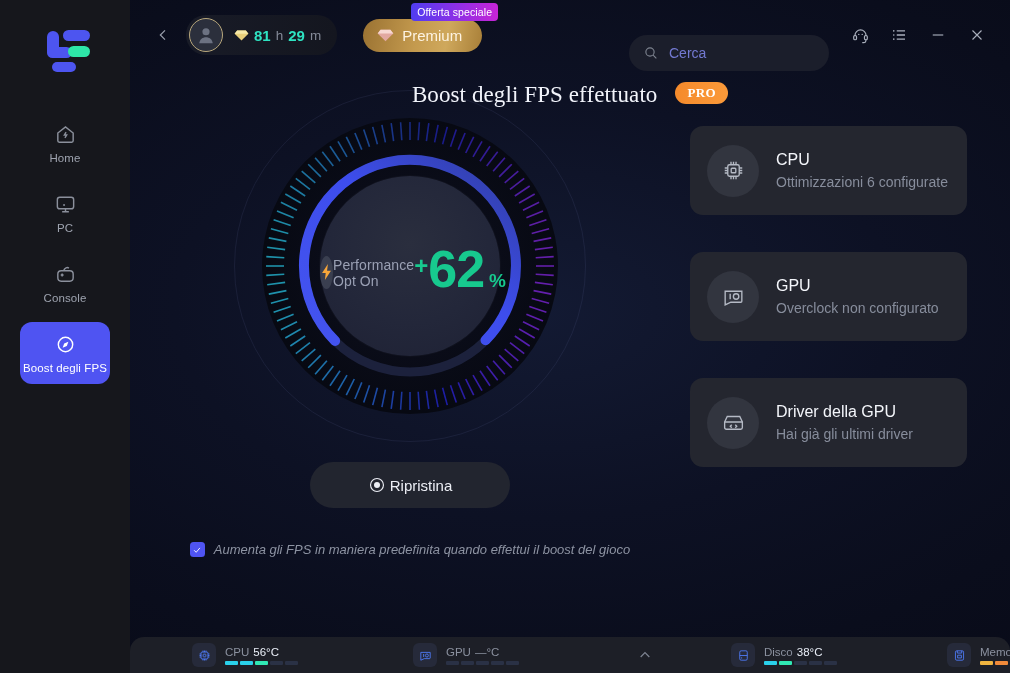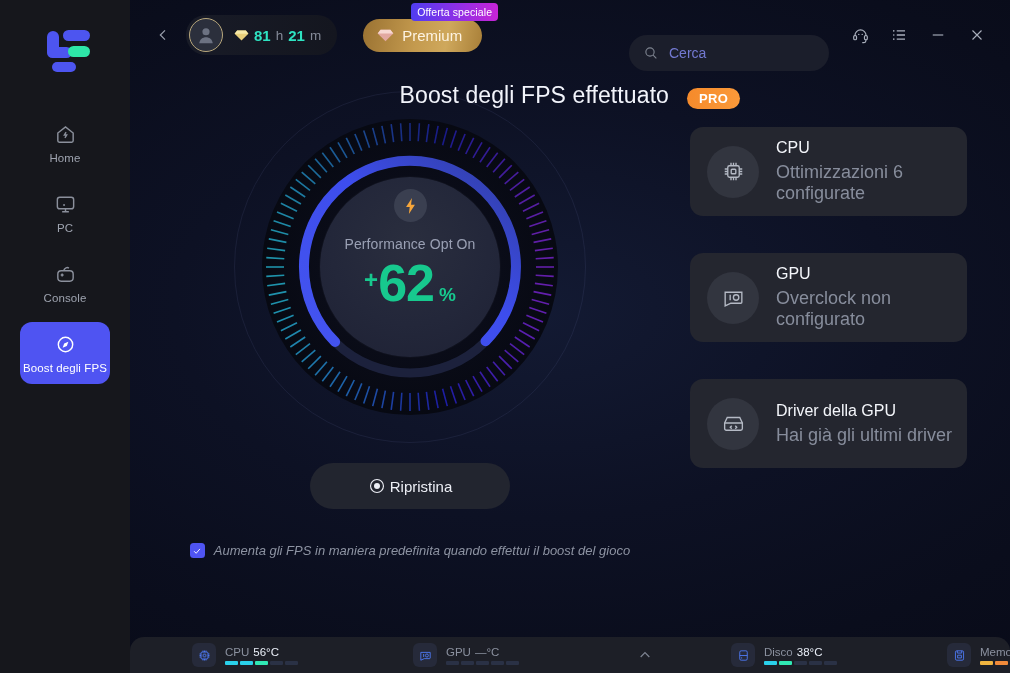--- a/index.html
+++ b/index.html
@@ -94,42 +94,42 @@
     background:transparent; border:none; outline:none;
     color:#8e95ff; font-size:14px; font-family:inherit; width:100%;
   }
   .search-box input::placeholder{ color:#8289ee; opacity:.85; }
 
   .hdr-icons{ display:flex; align-items:center; gap:5px; margin-left:14px;}
   .hbtn{ width:34px; height:34px; display:flex; align-items:center; justify-content:center; cursor:pointer; border-radius:6px;}
   .hbtn svg{ stroke:#aab0bd; fill:none; stroke-width:1.5; }
 
   
-  .title-row{ display:flex; align-items:flex-end; justify-content:center; gap:18px; margin-top:12px; position:relative; z-index:4;}
+  .title-row{ display:flex; align-items:flex-start; justify-content:center; gap:18px; margin-top:12px; position:relative; z-index:4;font-family:Liberation Serif, serif;}
   .page-title{ font-size:23px; color:#f2f4fb; font-weight:normal; letter-spacing:.1px;}
   .pro-badge{
     background:linear-gradient(95deg,#f58a2b 0%, #fb9a3a 100%);
     color:#fff; font-size:13px; font-weight:bold; padding:3px 12px; border-radius:11px;
     letter-spacing:.4px;
   }
 
   
   .content{ display:flex; position:relative; z-index:3; }
   .gauge-col{ width:560px; display:flex; flex-direction:column; align-items:center; }
 
   .gauge{ position:relative; width:352px; height:352px; margin-top:-18px;}
   .gauge .halo{
     position:absolute; inset:0; border-radius:50%;
     border:1px solid rgba(128,136,200,.11);
   }
   .gauge svg{ position:absolute; inset:0; width:352px; height:352px; }
   .gauge-inner{
     position:absolute; left:86px; top:86px; width:180px; height:180px; border-radius:50%;
     background:radial-gradient(circle at 50% 38%, #2a2e3e 0%, #23273a 55%, #1e2134 100%);
-    display:flex; flex-direction:column; align-items:center;
+    display:flex; flex-direction:row; align-items:center;
     box-shadow:0 0 0 1px rgba(255,255,255,.025);
   }
   .bolt{
     width:33px; height:33px; border-radius:50%; background:#3a3f50;
     display:flex; align-items:center; justify-content:center; margin-top:12px;
   }
   .bolt svg{ position:static; width:13px; height:16px; }
   .opt-label{ font-size:14px; color:#9aa0b4; margin-top:14px; letter-spacing:.1px;}
   .pct-row{ display:flex; align-items:baseline; margin-top:5px; color:#17c98e; }
   .pct-plus{ font-size:24px; font-weight:bold; line-height:1; position:relative; top:-13px;}
@@ -158,21 +158,21 @@
     width:277px; height:89px; border-radius:13px; background:#24262f;
     display:flex; align-items:center; padding-left:17px; gap:17px; cursor:pointer;
   }
   .card-ico{
     width:52px; height:52px; border-radius:50%; background:#32353f;
     display:flex; align-items:center; justify-content:center; flex:0 0 52px;
   }
   .card-ico svg{ width:25px; height:25px; stroke:#b5bac5; fill:none; stroke-width:1.3;}
   .card-txt{ display:flex; flex-direction:column; gap:5px; }
   .card-title{ font-size:16px; color:#f4f6fb; }
-  .card-sub{ font-size:18px; color:#878d9c; }
+  .card-sub{ font-size:14px; color:#878d9c; }
 
   
   .statusbar{
     position:absolute; left:0; bottom:0; width:880px; height:36px;
     background:#1d1f27; border-radius:14px 14px 0 0;
     display:flex; align-items:center; z-index:7;
   }
   .stat{ display:flex; align-items:center; gap:9px; }
   .stat-ico{
     width:24px; height:24px; border-radius:6px; background:#262a3a;
@@ -268,21 +268,21 @@
         </div>
         <div class="time-wrap">
           <span class="gem">
             <svg viewBox="0 0 24 20">
                 <path d="M5 2h14l4 5-11 11L1 7z" fill="#e8cf7a"></path>
                 <path d="M5 2h14l4 5H1z" fill="#f6e9a8"></path>
               </svg>
           </span>
           <span class="t-num">81</span>
           <span class="t-unit">h</span>
-          <span class="t-num">21</span>
+          <span class="t-num">29</span>
           <span class="t-unit">m</span>
         </div>
       </div>
 
       <div class="premium-wrap">
         <button class="premium-btn">
           <span class="pg">
             <svg viewBox="0 0 24 20" width="17" height="15">
                 <path d="M5 2h14l4 5-11 11L1 7z" fill="#e2a8a0"></path>
                 <path d="M5 2h14l4 5H1z" fill="#f7d8d2"></path>

